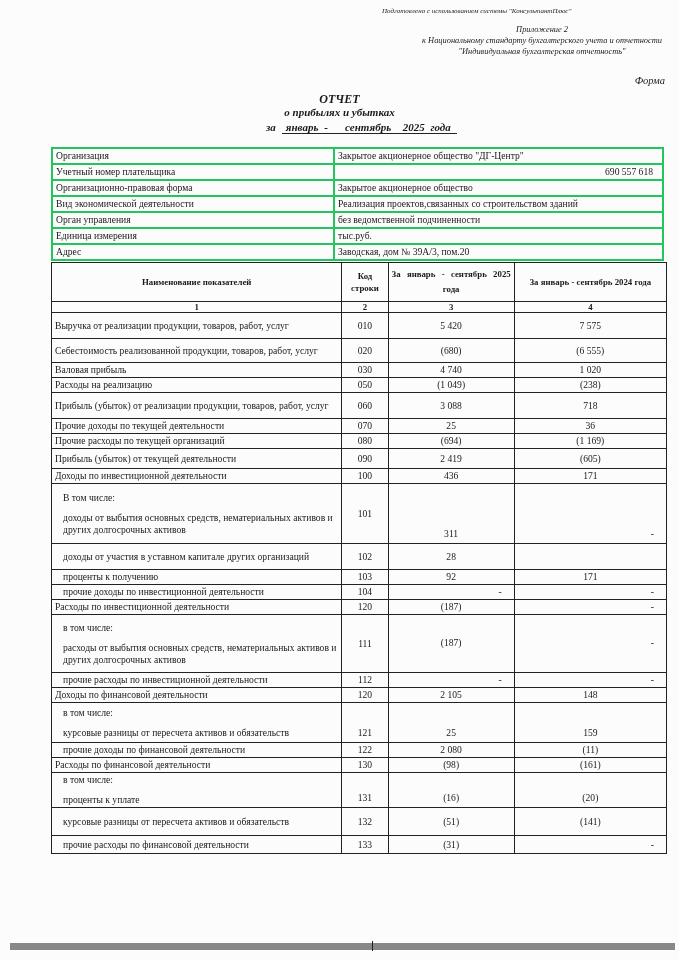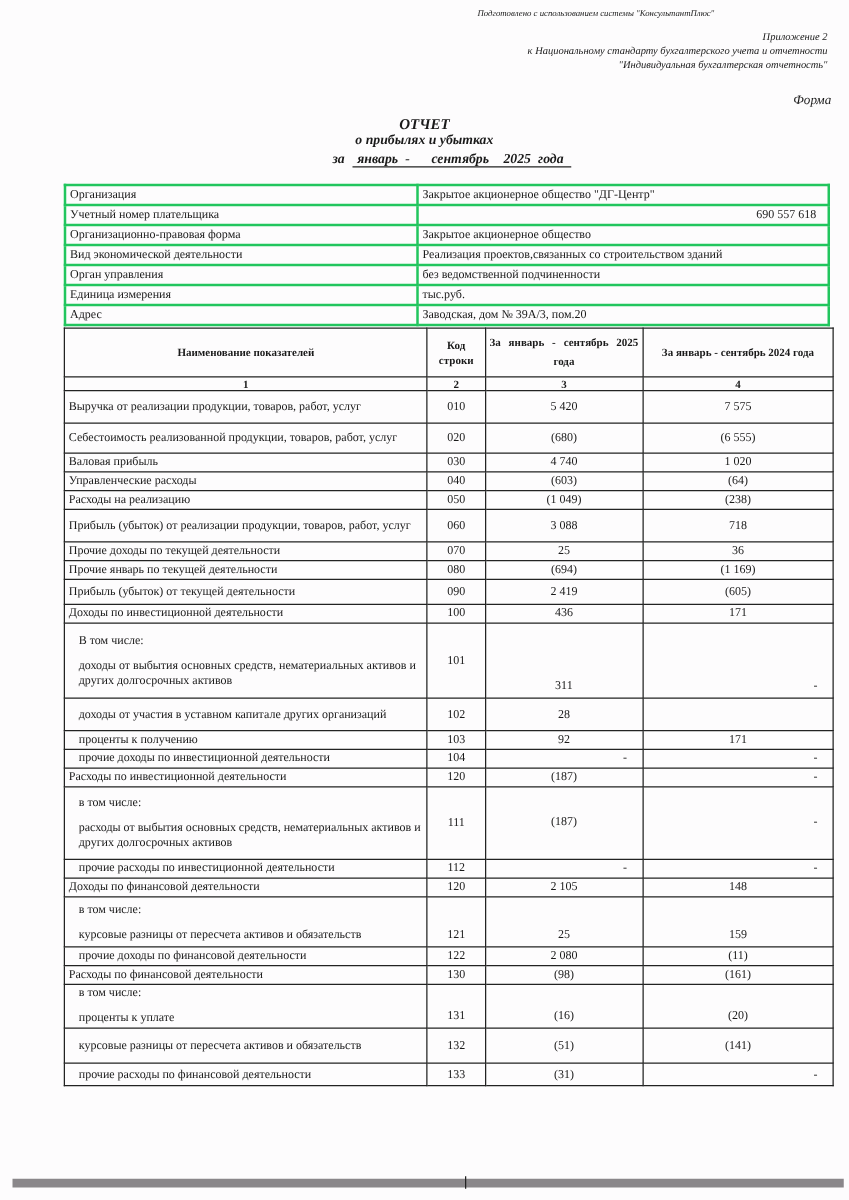--- a/index.html
+++ b/index.html
@@ -4,21 +4,21 @@
 <style>
   html, body { margin: 0; padding: 0; }
   body {
     width: 679px; height: 960px; position: relative; overflow: hidden;
     background: #fdfcfd;
     font-family: "Liberation Serif", "DejaVu Serif", serif;
     color: #1a1a1a;
   }
   .abs { position: absolute; font-style: italic; }
   .prepared { left: 382px; top: 7px; font-size: 7px; white-space: nowrap; }
-  .appendix { right: 17px; top: 24px; text-align: right; font-size: 8.4px; line-height: 11px; }
+  .appendix { right: 17px; top: 24px; text-align: center; font-size: 8.4px; line-height: 11px; }
   .forma { right: 14px; top: 75px; font-size: 10.5px; }
   .title { left: 0; width: 679px; text-align: center; font-weight: bold; }
   .title1 { top: 92px; font-size: 12px; }
   .title2 { top: 106px; font-size: 11px; }
   .period { left: 266px; top: 121px; font-size: 11px; font-weight: bold; white-space: nowrap; }
   .period .val { display: inline-block; border-bottom: 1.2px solid #222; padding: 0 6px 0 4px; margin-left: 6px; word-spacing: 3px; }
 
   table { border-collapse: collapse; position: absolute; }
   .info { left: 51px; top: 147px; width: 613px; font-size: 9.6px; }
   .info td { border: 2px solid #22c55e; height: 14px; padding: 0 3px; line-height: 14px; white-space: nowrap; }
@@ -119,45 +119,39 @@
         <td class="c3">(680)</td>
         <td class="c4">(6 555)</td>
       </tr>
       <tr style="height: 14px;">
         <td class="c1"><span>Валовая прибыль</span></td>
         <td class="c2">030</td>
         <td class="c3">4 740</td>
         <td class="c4">1 020</td>
       </tr>
       <tr style="height: 14px;">
-        <td class="c1"><span>Управленческие расходы</span></td>
-        <td class="c2">040</td>
-        <td class="c3">(603)</td>
-        <td class="c4">(64)</td>
-      </tr>
-      <tr style="height: 14px;">
         <td class="c1"><span>Расходы на реализацию</span></td>
         <td class="c2">050</td>
         <td class="c3">(1 049)</td>
         <td class="c4">(238)</td>
       </tr>
       <tr style="height: 26px;">
         <td class="c1"><span>Прибыль (убыток) от реализации продукции, товаров, работ, услуг</span></td>
         <td class="c2">060</td>
         <td class="c3">3 088</td>
         <td class="c4">718</td>
       </tr>
       <tr style="height: 14px;">
         <td class="c1"><span>Прочие доходы по текущей деятельности</span></td>
         <td class="c2">070</td>
         <td class="c3">25</td>
         <td class="c4">36</td>
       </tr>
       <tr style="height: 14px;">
-        <td class="c1"><span>Прочие январь по текущей деятельности</span></td>
+        <td class="c1"><span>Прочие расходы по текущей организаций</span></td>
         <td class="c2">080</td>
         <td class="c3">(694)</td>
         <td class="c4">(1 169)</td>
       </tr>
       <tr style="height: 20px;">
         <td class="c1"><span>Прибыль (убыток) от текущей деятельности</span></td>
         <td class="c2">090</td>
         <td class="c3">2 419</td>
         <td class="c4">(605)</td>
       </tr>

